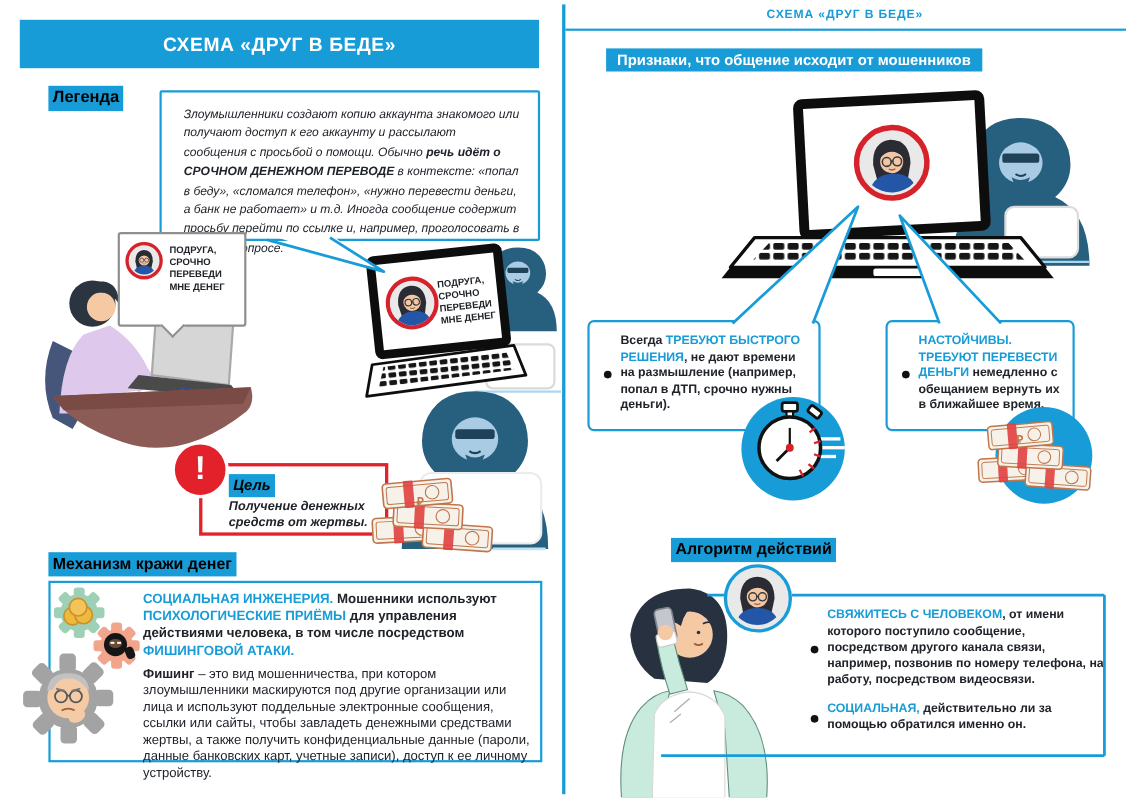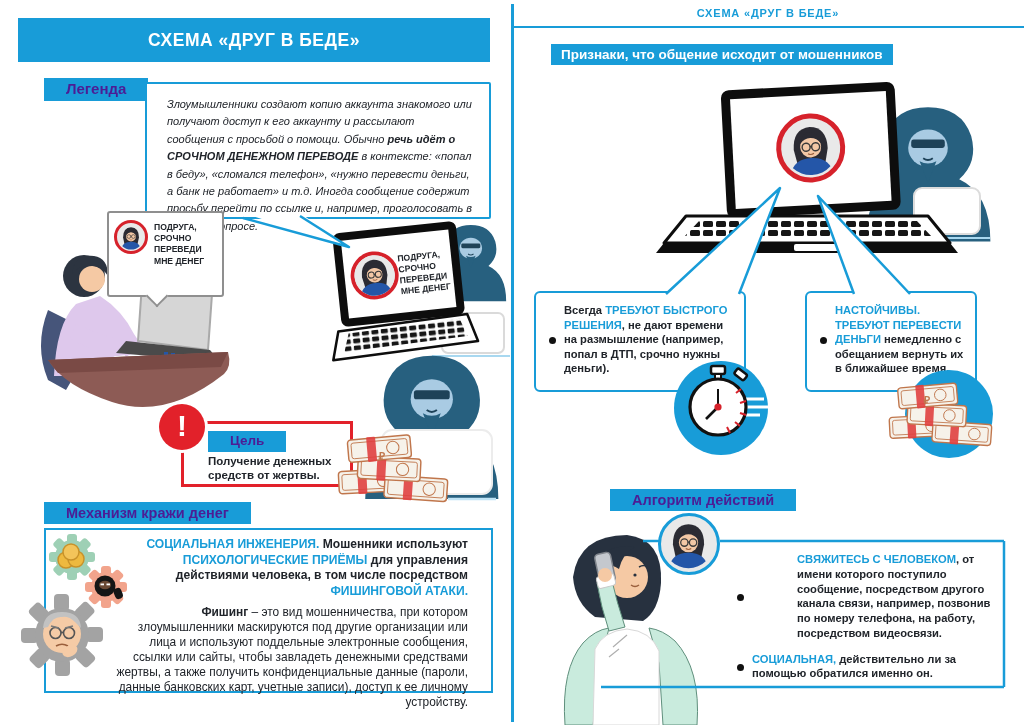--- a/index.html
+++ b/index.html
@@ -1,23 +1,23 @@
 <!DOCTYPE html>
 <html lang="ru"><head>
 <meta charset="utf-8">
 <style>
   html,body{margin:0;padding:0;background:#fff;}
   #canvas{position:relative;width:1024px;height:725px;background:#fff;overflow:hidden;
           font-family:"Liberation Sans", sans-serif;color:#20242A;}
   .abs{position:absolute;}
-  .tag{display:inline-block;background:#189CD8;color:#4c1d95;font-weight:bold;
-       font-size:14px;padding:2px 22px;line-height:1.25;white-space:nowrap;}
+  .tag{display:inline-block;background:#189CD8;color:#000000;font-weight:bold;
+       font-size:14px;padding:2px 4px;line-height:1.25;white-space:nowrap;}
   .banner{background:#189CD8;color:#fff;font-weight:bold;text-align:center;}
   .bluebox{border:2.5px solid #189CD8;background:#fff;}
-  .redbox{border:3px solid #E2212A;background:#fff;}
+  .redbox{border:3px solid #E2212A;background:#fff;font-style:italic;}
   .accent{color:#189CD8;font-weight:bold;}
   .b{font-weight:bold;}
   .dot{display:inline-block;width:7px;height:7px;border-radius:50%;background:#111;
        flex:none;margin-top:3px;margin-right:8px;}
   .row{display:flex;align-items:center;}
   .ring{border-radius:50%;background:#E9E9E9;overflow:hidden;box-sizing:border-box;}
   svg{display:block;overflow:visible;}
 </style>
 </head>
 <body>
@@ -198,21 +198,21 @@
       <path d="M23,98 Q24,82 42,82 Q60,82 61,98 L55,92 Q49,86 42,87 Q33,86 28,97 Z" fill="#C2C2C2"></path>
       <circle cx="35.5" cy="103" r="5.5" fill="none" stroke="#555" stroke-width="1.6"></circle>
       <circle cx="49" cy="103" r="5.5" fill="none" stroke="#555" stroke-width="1.6"></circle>
       <line x1="41" y1="102.5" x2="43.5" y2="102.5" stroke="#555" stroke-width="1.6"></line>
       <path d="M31,96 l8,2 M53,96 l-8,2" stroke="#7A7A7A" stroke-width="1.6"></path>
       <path d="M36,116 Q42,112.5 48,116" stroke="#9A5F3C" stroke-width="1.6" fill="none"></path>
       <ellipse cx="50" cy="121" rx="8" ry="5.5" fill="#F5CBA6" transform="rotate(-28 50 121)"></ellipse>
     </g>
   </svg>
 
-  <div class="abs" style="left:116px;top:537px;width:352px;font-size:12.1px;line-height:1.3;z-index:2;text-align:right;">
+  <div class="abs" style="left:130px;top:537px;width:352px;font-size:12.1px;line-height:1.3;z-index:2;">
     <div>
       <span class="accent">СОЦИАЛЬНАЯ ИНЖЕНЕРИЯ.</span><span class="b"> Мошенники используют </span><span class="accent">ПСИХОЛОГИЧЕСКИЕ ПРИЁМЫ</span><span class="b"> для управления действиями человека, в том числе посредством </span><span class="accent">ФИШИНГОВОЙ АТАКИ.</span>
     </div>
     <div style="margin-top:5px;font-size:11.9px;line-height:1.26;">
       <span class="b">Фишинг</span><span> – это вид мошенничества, при котором злоумышленники маскируются под другие организации или лица и используют поддельные электронные сообщения, ссылки или сайты, чтобы завладеть денежными средствами жертвы, а также получить конфиденциальные данные (пароли, данные банковских карт, учетные записи), доступ к ее личному устройству.</span>
     </div>
   </div>
 
   <div class="abs" style="left:511px;top:4px;width:2.5px;height:718px;background:#189CD8;"></div>
 
@@ -304,21 +304,21 @@
     <path d="M78,128 l14,-12 M74,138 l10,-8" stroke="#AFAFAF" stroke-width="1.2"></path>
   </svg>
 
   <div class="abs ring" style="left:658px;top:513px;width:62px;height:62px;border:3.5px solid #189CD8;z-index:7;">
     <svg width="55" height="55" viewBox="0 0 60 60">
         <use href="#av"></use>
       </svg>
   </div>
 
   <div class="abs" style="left:737px;top:552px;width:268px;z-index:2;">
-    <div class="row" style="margin-bottom:11px;gap:45px;">
+    <div class="row" style="margin-bottom:11px;">
       <span class="dot"></span>
       <div style="font-size:11.2px;font-weight:bold;line-height:1.32;">
         <span class="accent">СВЯЖИТЕСЬ С ЧЕЛОВЕКОМ</span><span>, от имени которого поступило сообщение, посредством другого канала связи, например, позвонив по номеру телефона, на работу, посредством видеосвязи.</span>
       </div>
     </div>
     <div class="row">
       <span class="dot"></span>
       <div style="font-size:11.2px;font-weight:bold;line-height:1.32;">
         <span class="accent">СОЦИАЛЬНАЯ,</span><span> действительно ли за помощью обратился именно он.</span>
       </div>

